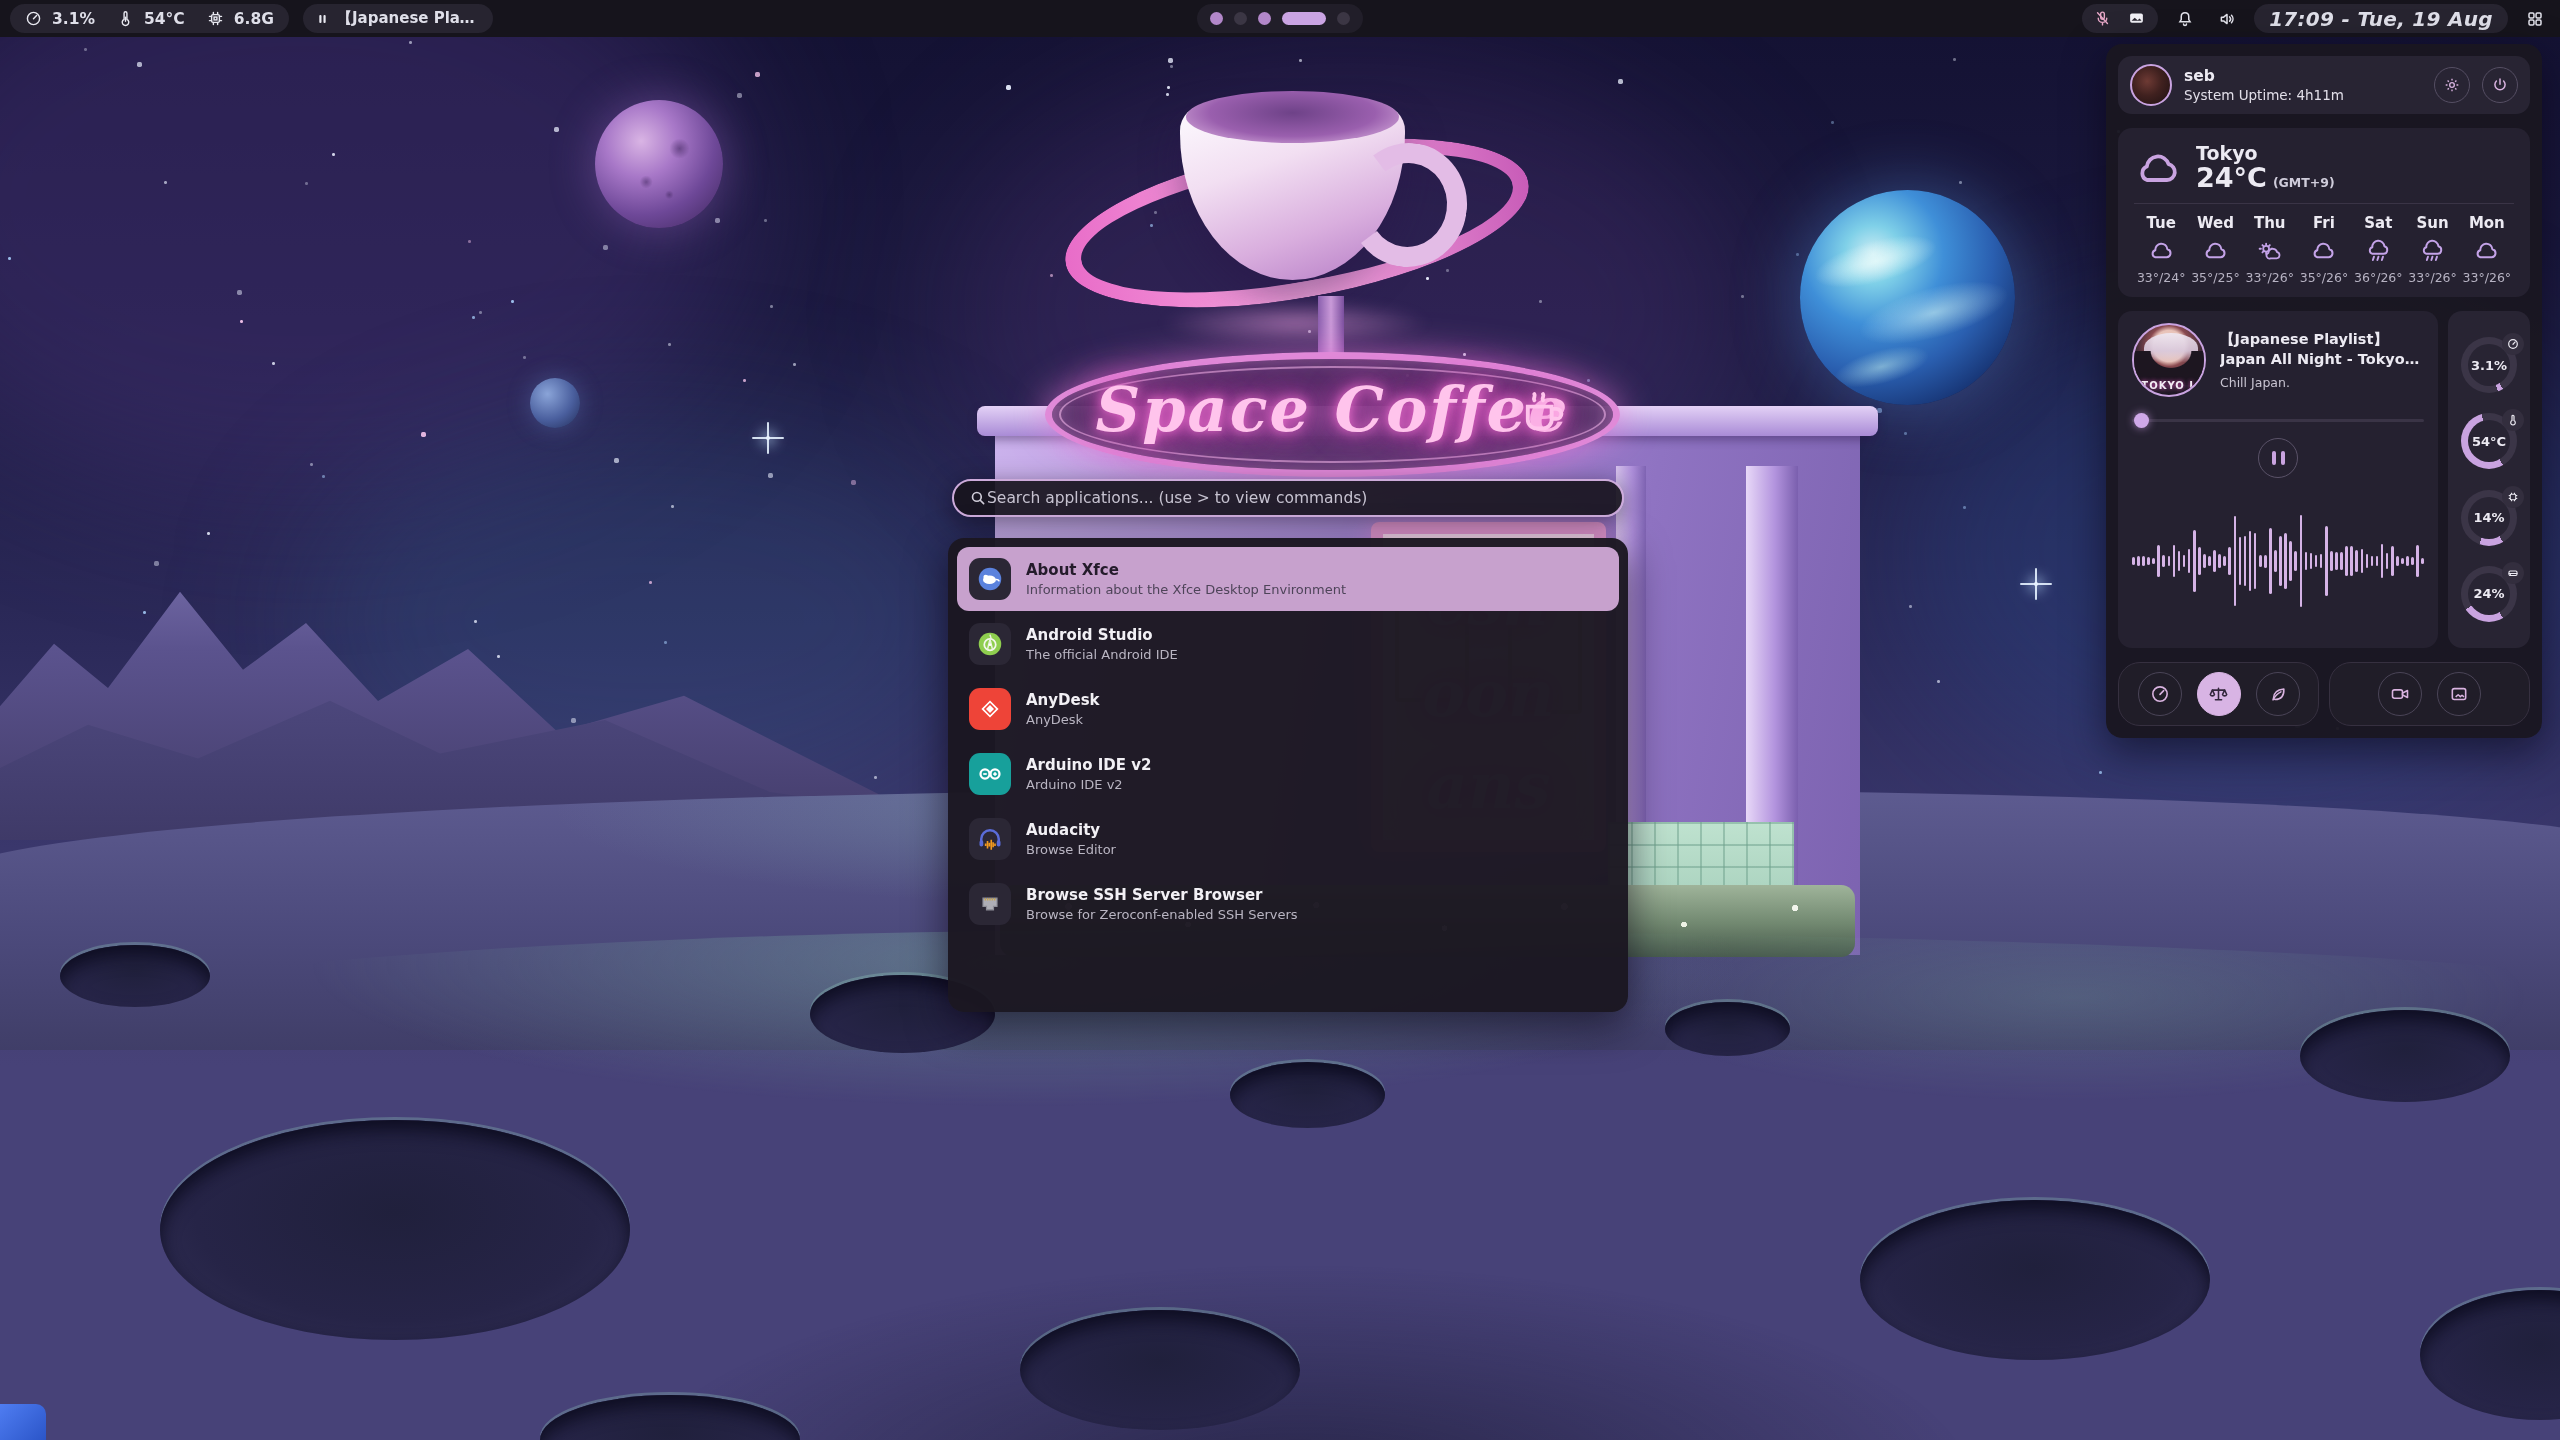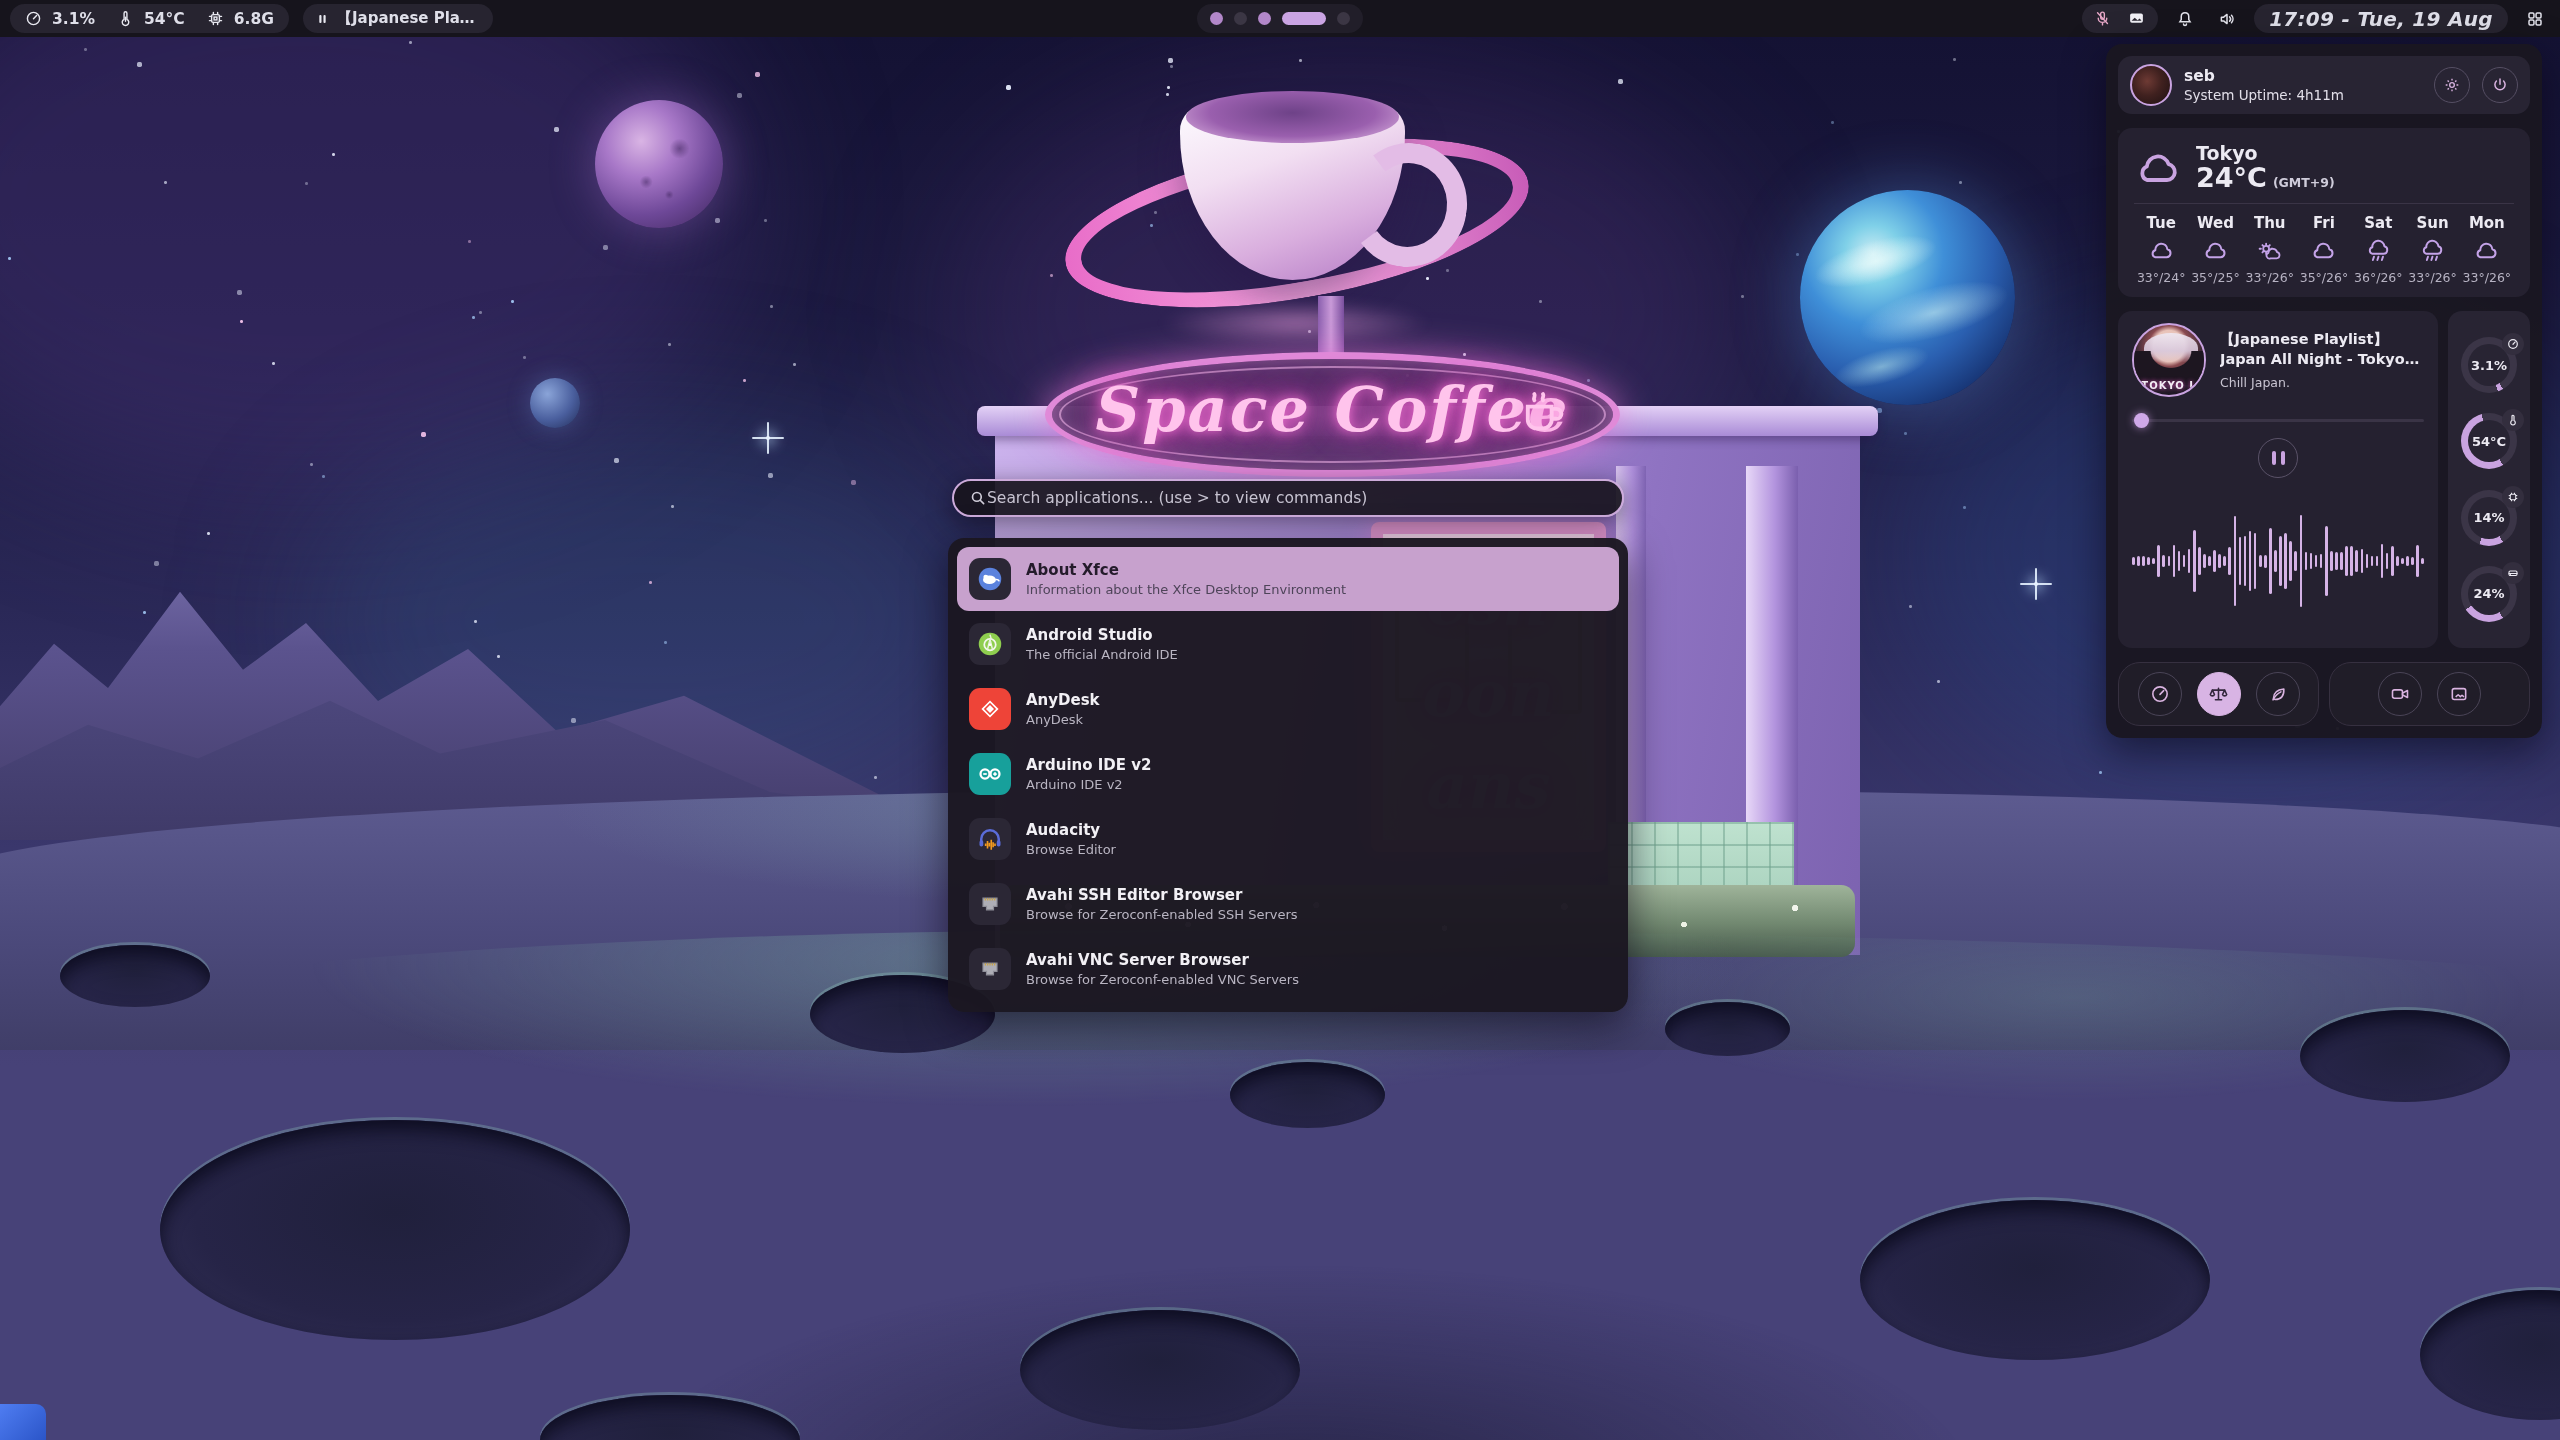--- a/index.html
+++ b/index.html
@@ -460,34 +460,22 @@
     </span>
   </div>
   <div class="app-item">
     <span class="tile dark">
       <svg width="28" height="28" viewBox="0 0 24 24">
           <path d="M6 7h12v7h-3v3H9v-3H6z" fill="#aeaeb6" stroke="#8e8e98" stroke-width="1"></path>
           <path d="M8 7v2M10 7v2M12 7v2M14 7v2M16 7v2" stroke="#caa54a" stroke-width="1.1"></path>
         </svg>
     </span>
     <span class="texts">
-      <span class="app-title">Avahi SSH Editor Browser</span>
+      <span class="app-title">Browse SSH Server Browser</span>
       <span class="app-desc">Browse for Zeroconf-enabled SSH Servers</span>
-    </span>
-  </div>
-  <div class="app-item">
-    <span class="tile dark">
-      <svg width="28" height="28" viewBox="0 0 24 24">
-          <path d="M6 7h12v7h-3v3H9v-3H6z" fill="#aeaeb6" stroke="#8e8e98" stroke-width="1"></path>
-          <path d="M8 7v2M10 7v2M12 7v2M14 7v2M16 7v2" stroke="#caa54a" stroke-width="1.1"></path>
-        </svg>
-    </span>
-    <span class="texts">
-      <span class="app-title">Avahi VNC Server Browser</span>
-      <span class="app-desc">Browse for Zeroconf-enabled VNC Servers</span>
     </span>
   </div>
 </div>
 
 <div class="sidebar">
 
   <div class="card user-card">
     <span class="avatar"></span>
     <span class="user-texts">
       <span class="user-name">seb</span>

